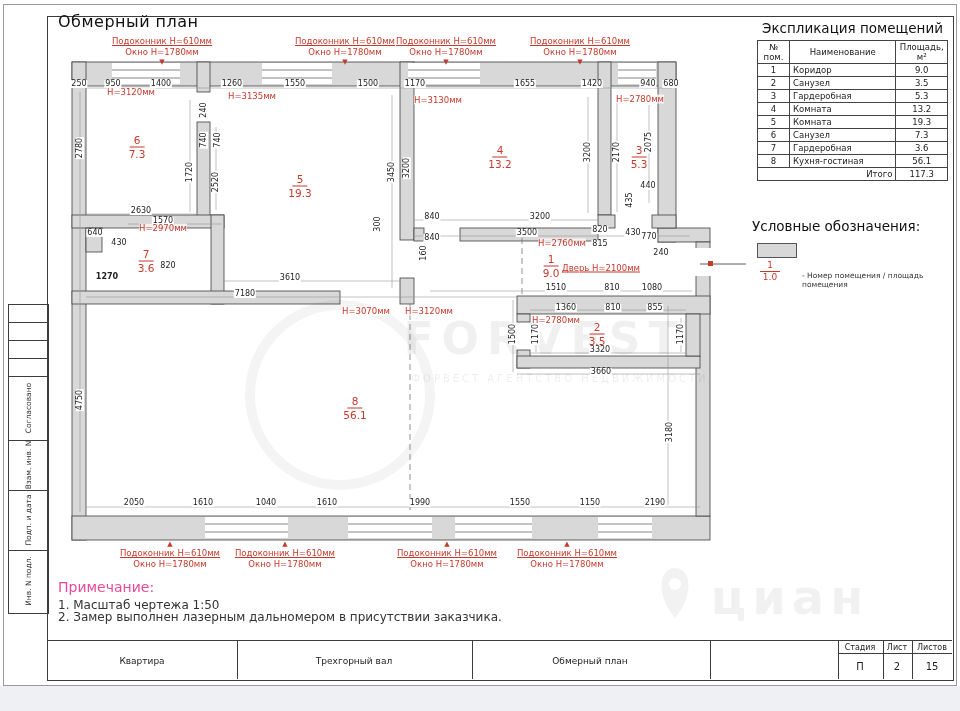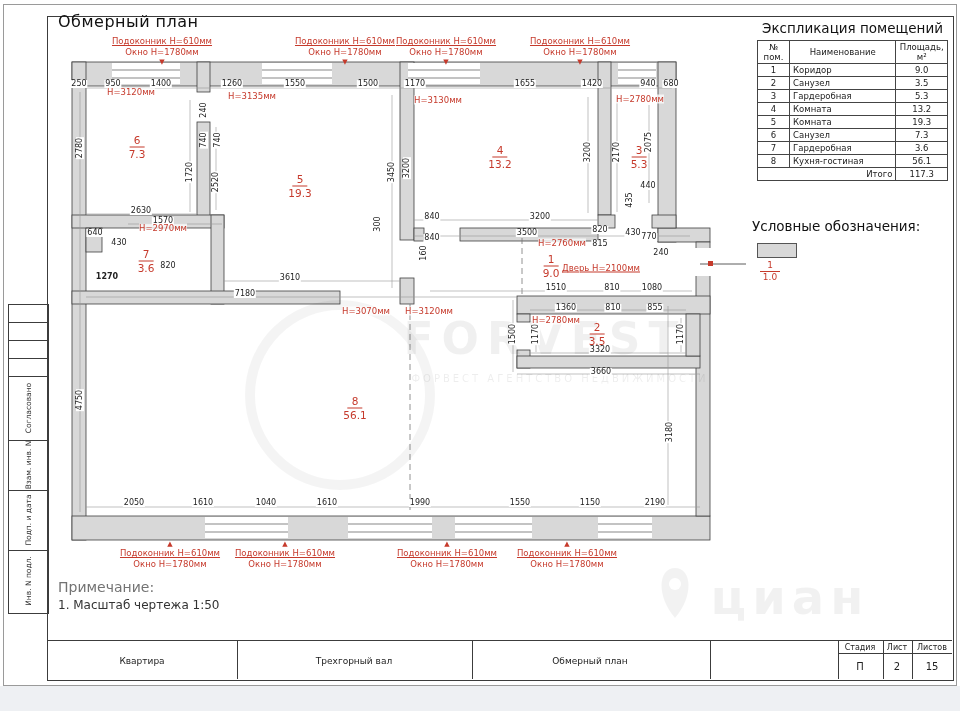--- a/index.html
+++ b/index.html
@@ -37,21 +37,21 @@
   table.expl td.c{text-align:center;}
   table.expl td.r{text-align:right;}
   table.expl .name{text-align:left;}
   .legend-title{position:absolute;left:752px;top:218px;font-size:13.5px;color:#111;}
   .legend-swatch{position:absolute;left:757px;top:243px;width:38px;height:13px;background:#d8d8d8;border:1px solid #555;}
   .legend-text1{position:absolute;left:802px;top:247px;font-size:7.5px;color:#333;}
   .legend-frac{position:absolute;left:760px;top:260px;width:20px;text-align:center;color:#c63a2c;font-size:9px;line-height:11px;}
   .legend-frac .fn{border-bottom:1px solid #c63a2c;display:block;}
   .legend-text2{position:absolute;left:802px;top:271px;font-size:7.5px;color:#333;}
   
-  .notes-title{position:absolute;left:58px;top:579px;font-size:14px;color:#737373;}
+  .notes-title{position:absolute;left:58px;top:579px;font-size:14px;color:#ec4899;}
   .note-line{font-size:12px;line-height:12px;color:#333;}
   #notes-lines{position:absolute;left:58px;top:599px;}
   
   .stamp-box{position:absolute;left:8px;top:304px;width:39px;height:308px;border:1px solid #3c3c3c;}
   .rotlab{position:absolute;transform:translate(-50%,-50%) rotate(-90deg);font-size:7.5px;color:#333;white-space:nowrap;}
   
   .tb-label{position:absolute;transform:translate(-50%,-50%);font-size:9px;color:#222;white-space:nowrap;}
   .tb-small{position:absolute;transform:translate(-50%,-50%);font-size:8px;color:#222;white-space:nowrap;}
   .tb-val{position:absolute;transform:translate(-50%,-50%);font-size:10px;color:#222;white-space:nowrap;}
   
@@ -439,25 +439,27 @@
       </tr>
     </tbody>
   </table>
 
   <div class="legend-title">Условные обозначения:</div>
   <div class="legend-swatch"></div>
   <div class="legend-frac">
     <span class="fn">1</span>
     <span>1.0</span>
   </div>
+  <div class="legend-text2">- Номер помещения / площадь помещения</div>
 
   <div class="notes-title">Примечание:</div>
   <div id="notes-lines">
 
   <div class="note-line">1. Масштаб чертежа 1:50</div>
+      <div class="note-line">2. Замер выполнен лазерным дальномером в присутствии заказчика.</div>
     </div>
 
   <div class="stamp-box"></div>
   <div class="hline" style="left:8px;top:322px;width:39px"></div>
   <div class="hline" style="left:8px;top:340px;width:39px"></div>
   <div class="hline" style="left:8px;top:358px;width:39px"></div>
   <div class="hline" style="left:8px;top:376px;width:39px"></div>
   <div class="hline" style="left:8px;top:440px;width:39px"></div>
   <div class="hline" style="left:8px;top:490px;width:39px"></div>
   <div class="hline" style="left:8px;top:550px;width:39px"></div>

